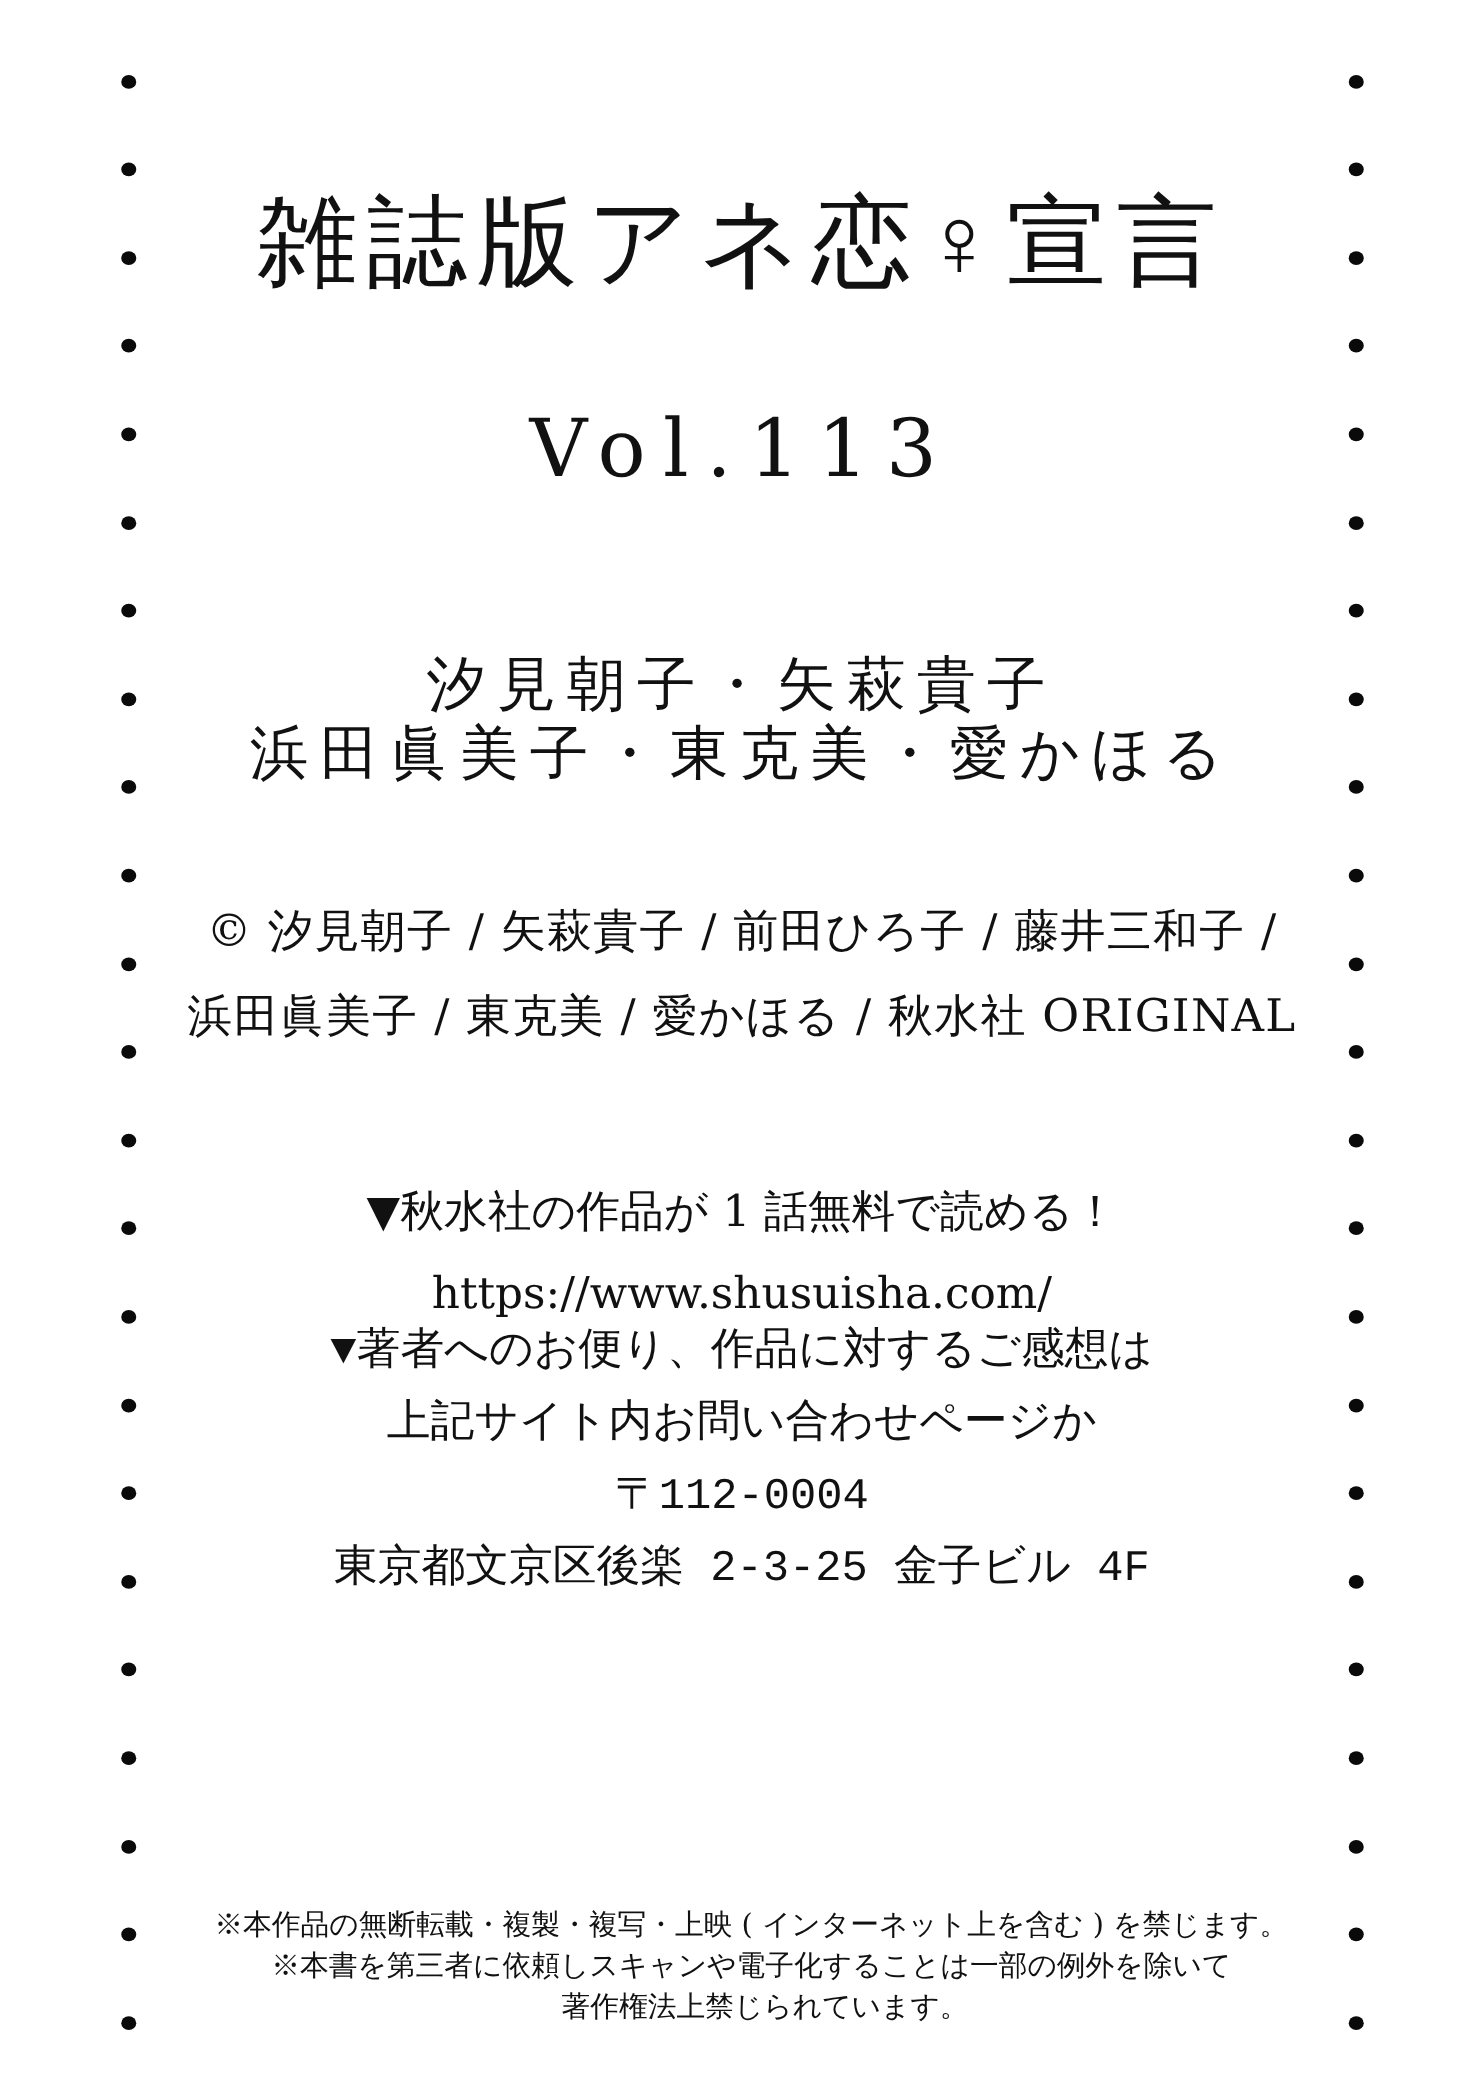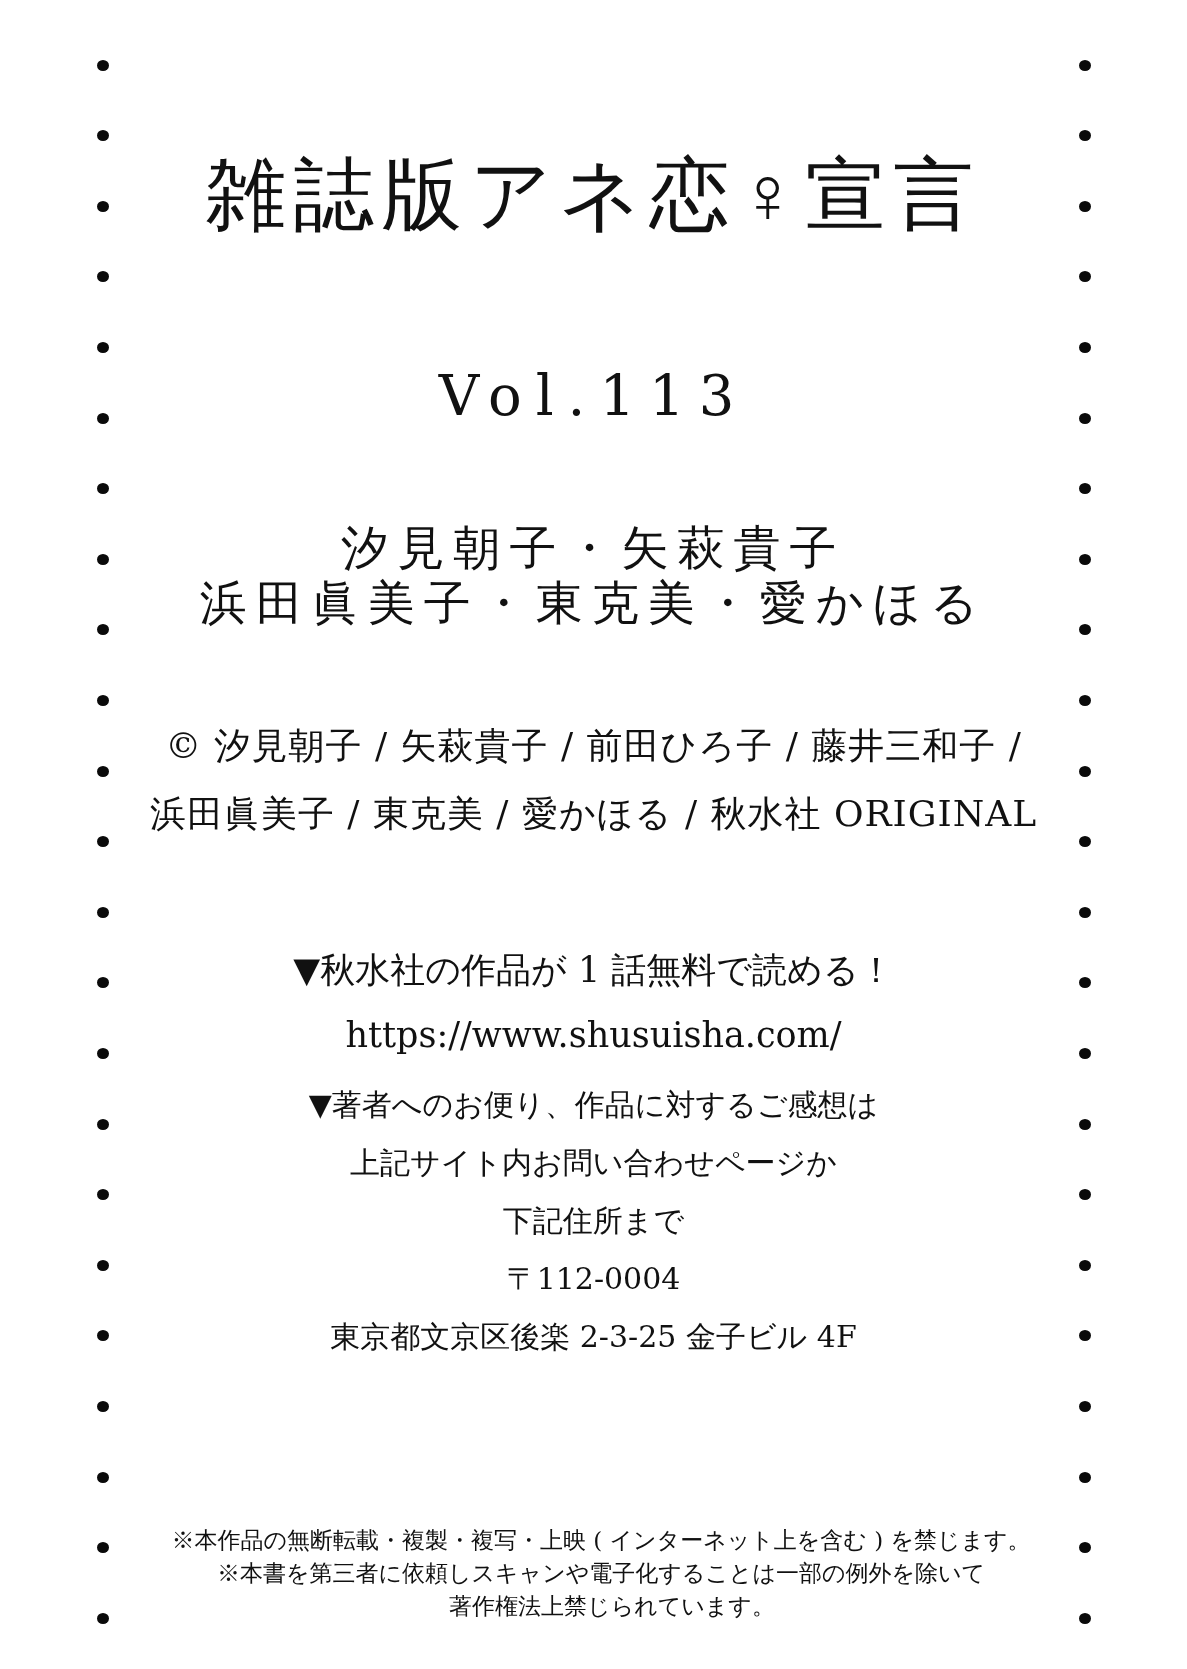--- a/index.html
+++ b/index.html
@@ -38,24 +38,23 @@
   }
   #title {
     top: 150px;
     font-size: 80px;
     line-height: 90px;
     letter-spacing: 8px;
     font-family: Liberation Serif, serif;
   }
   #volume {
     top: 315px;
-    font-size: 56px;
+    font-size: 64px;
     line-height: 90px;
     letter-spacing: 14px;
-    margin-top: 36px;
   }
   #authors {
     top: 520px;
     font-size: 47px;
     line-height: 55px;
     letter-spacing: 9px;
   }
   #copyright {
     top: 712px;
     font-size: 36px;
@@ -66,23 +65,24 @@
     top: 946px;
     font-size: 35px;
     line-height: 48px;
   }
   #site-url {
     top: 1011px;
     font-size: 35px;
     line-height: 48px;
   }
   #contact {
-    top: 1076px;
-    font-size: 30px;
+    top: 1052px;
+    font-size: 35px;
     line-height: 58px;
+    font-family: Liberation Mono, monospace;
   }
   #legal {
     position: absolute;
     top: 1524px;
     left: 151px;
     width: 900px;
     text-align: center;
     font-size: 23px;
     line-height: 33px;
     white-space: nowrap;
@@ -159,21 +159,20 @@
   <div>浜田眞美子 / 東克美 / 愛かほる / 秋水社 ORIGINAL</div>
 </div>
 
 <div id="free-read" class="centered-line">▼秋水社の作品が 1 話無料で読める！</div>
 
 <div id="site-url" class="centered-line">https://www.shusuisha.com/</div>
 
 <div id="contact" class="block">
   <div>▼著者へのお便り、作品に対するご感想は</div>
   <div>上記サイト内お問い合わせページか</div>
-  <div>下記住所まで</div>
   <div>〒112-0004</div>
   <div>東京都文京区後楽 2-3-25 金子ビル 4F</div>
 </div>
 
 <div id="legal">
   <div>※本作品の無断転載・複製・複写・上映 ( インターネット上を含む ) を禁じます。</div>
   <div>※本書を第三者に依頼しスキャンや電子化することは一部の例外を除いて</div>
   <div class="continuation">著作権法上禁じられています。</div>
 </div>
 

